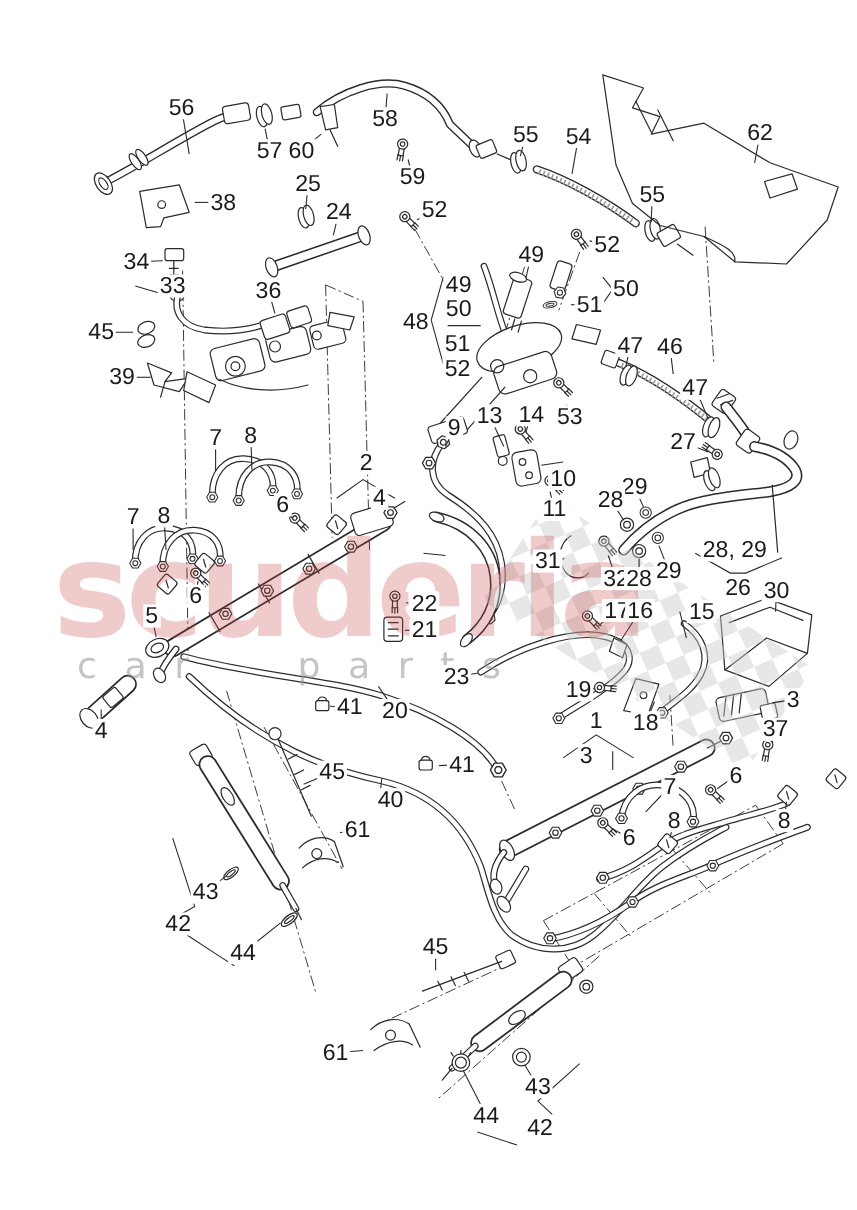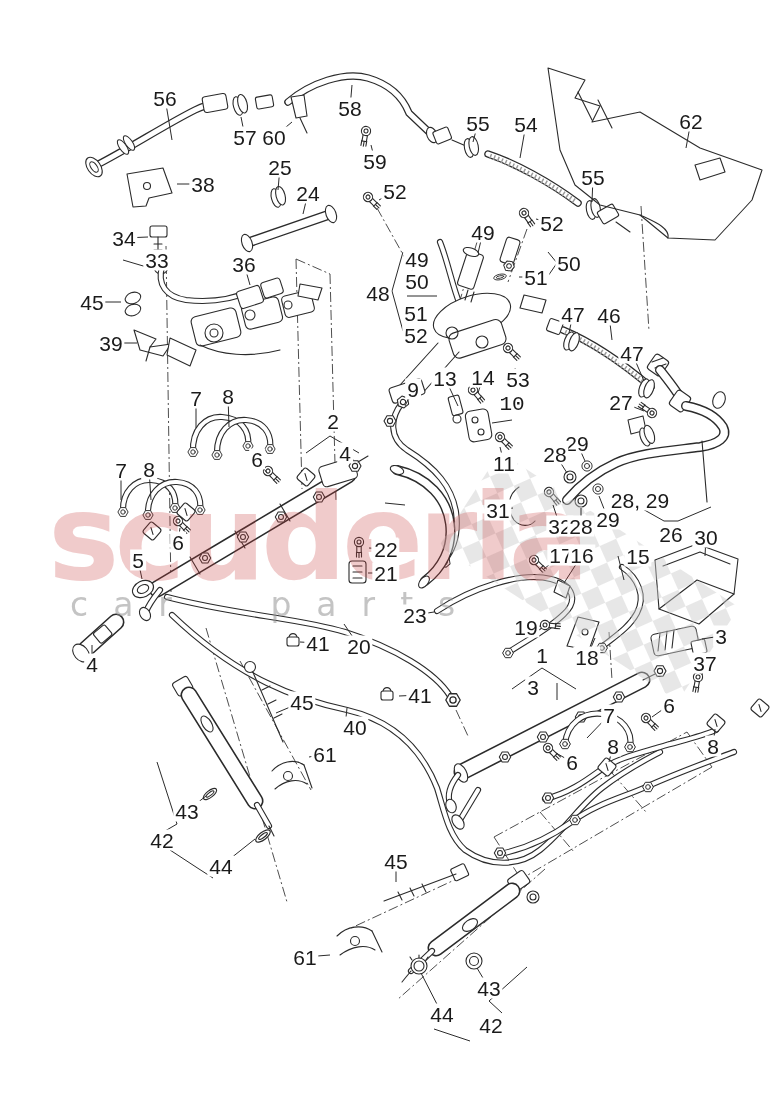--- a/index.html
+++ b/index.html
@@ -516,37 +516,37 @@
     <div class="lbl" style="left: 416px; top: 313px;">51</div>
     <div class="lbl" style="left: 416px; top: 335px;">52</div>
     <div class="lbl" style="left: 573px; top: 314px;">47</div>
     <div class="lbl" style="left: 609px; top: 315px;">46</div>
     <div class="lbl" style="left: 632px; top: 353px;">47</div>
     <div class="lbl" style="left: 518px; top: 379px;">53</div>
     <div class="lbl" style="left: 621px; top: 402px;">27</div>
     <div class="lbl" style="left: 413px; top: 389px;">9</div>
     <div class="lbl" style="left: 445px; top: 378px;">13</div>
     <div class="lbl" style="left: 483px; top: 377px;">14</div>
-    <div class="lbl" style="left: 512px; top: 404px; font-family: Liberation Mono, monospace;">10</div>
+    <div class="lbl" style="left: 512px; top: 435px;">10</div>
     <div class="lbl" style="left: 504px; top: 463px;">11</div>
     <div class="lbl" style="left: 196px; top: 398px;">7</div>
     <div class="lbl" style="left: 228px; top: 396px;">8</div>
     <div class="lbl" style="left: 333px; top: 421px;">2</div>
     <div class="lbl" style="left: 345px; top: 453px;">4</div>
     <div class="lbl" style="left: 257px; top: 459px;">6</div>
     <div class="lbl" style="left: 121px; top: 470px;">7</div>
     <div class="lbl" style="left: 149px; top: 469px;">8</div>
     <div class="lbl" style="left: 577px; top: 443px;">29</div>
     <div class="lbl" style="left: 555px; top: 454px;">28</div>
     <div class="lbl" style="left: 385px; top: 503px; margin-top: 45px;">12</div>
     <div class="lbl" style="left: 498px; top: 510px;">31</div>
     <div class="lbl" style="left: 560px; top: 526px;">32</div>
     <div class="lbl" style="left: 581px; top: 526px;">28</div>
     <div class="lbl" style="left: 608px; top: 519px;">29</div>
-    <div class="lbl" style="left: 640px; top: 500px;">28, 29</div>
+    <div class="lbl" style="left: 668px; top: 500px;">28, 29</div>
     <div class="lbl" style="left: 671px; top: 534px;">26</div>
     <div class="lbl" style="left: 706px; top: 537px;">30</div>
     <div class="lbl" style="left: 138px; top: 560px;">5</div>
     <div class="lbl" style="left: 178px; top: 542px;">6</div>
     <div class="lbl" style="left: 386px; top: 549px;">22</div>
     <div class="lbl" style="left: 386px; top: 573px;">21</div>
     <div class="lbl" style="left: 561px; top: 555px;">17</div>
     <div class="lbl" style="left: 582px; top: 555px;">16</div>
     <div class="lbl" style="left: 618px; top: 556px; margin-left: 20px;">15</div>
     <div class="lbl" style="left: 415px; top: 615px;">23</div>

